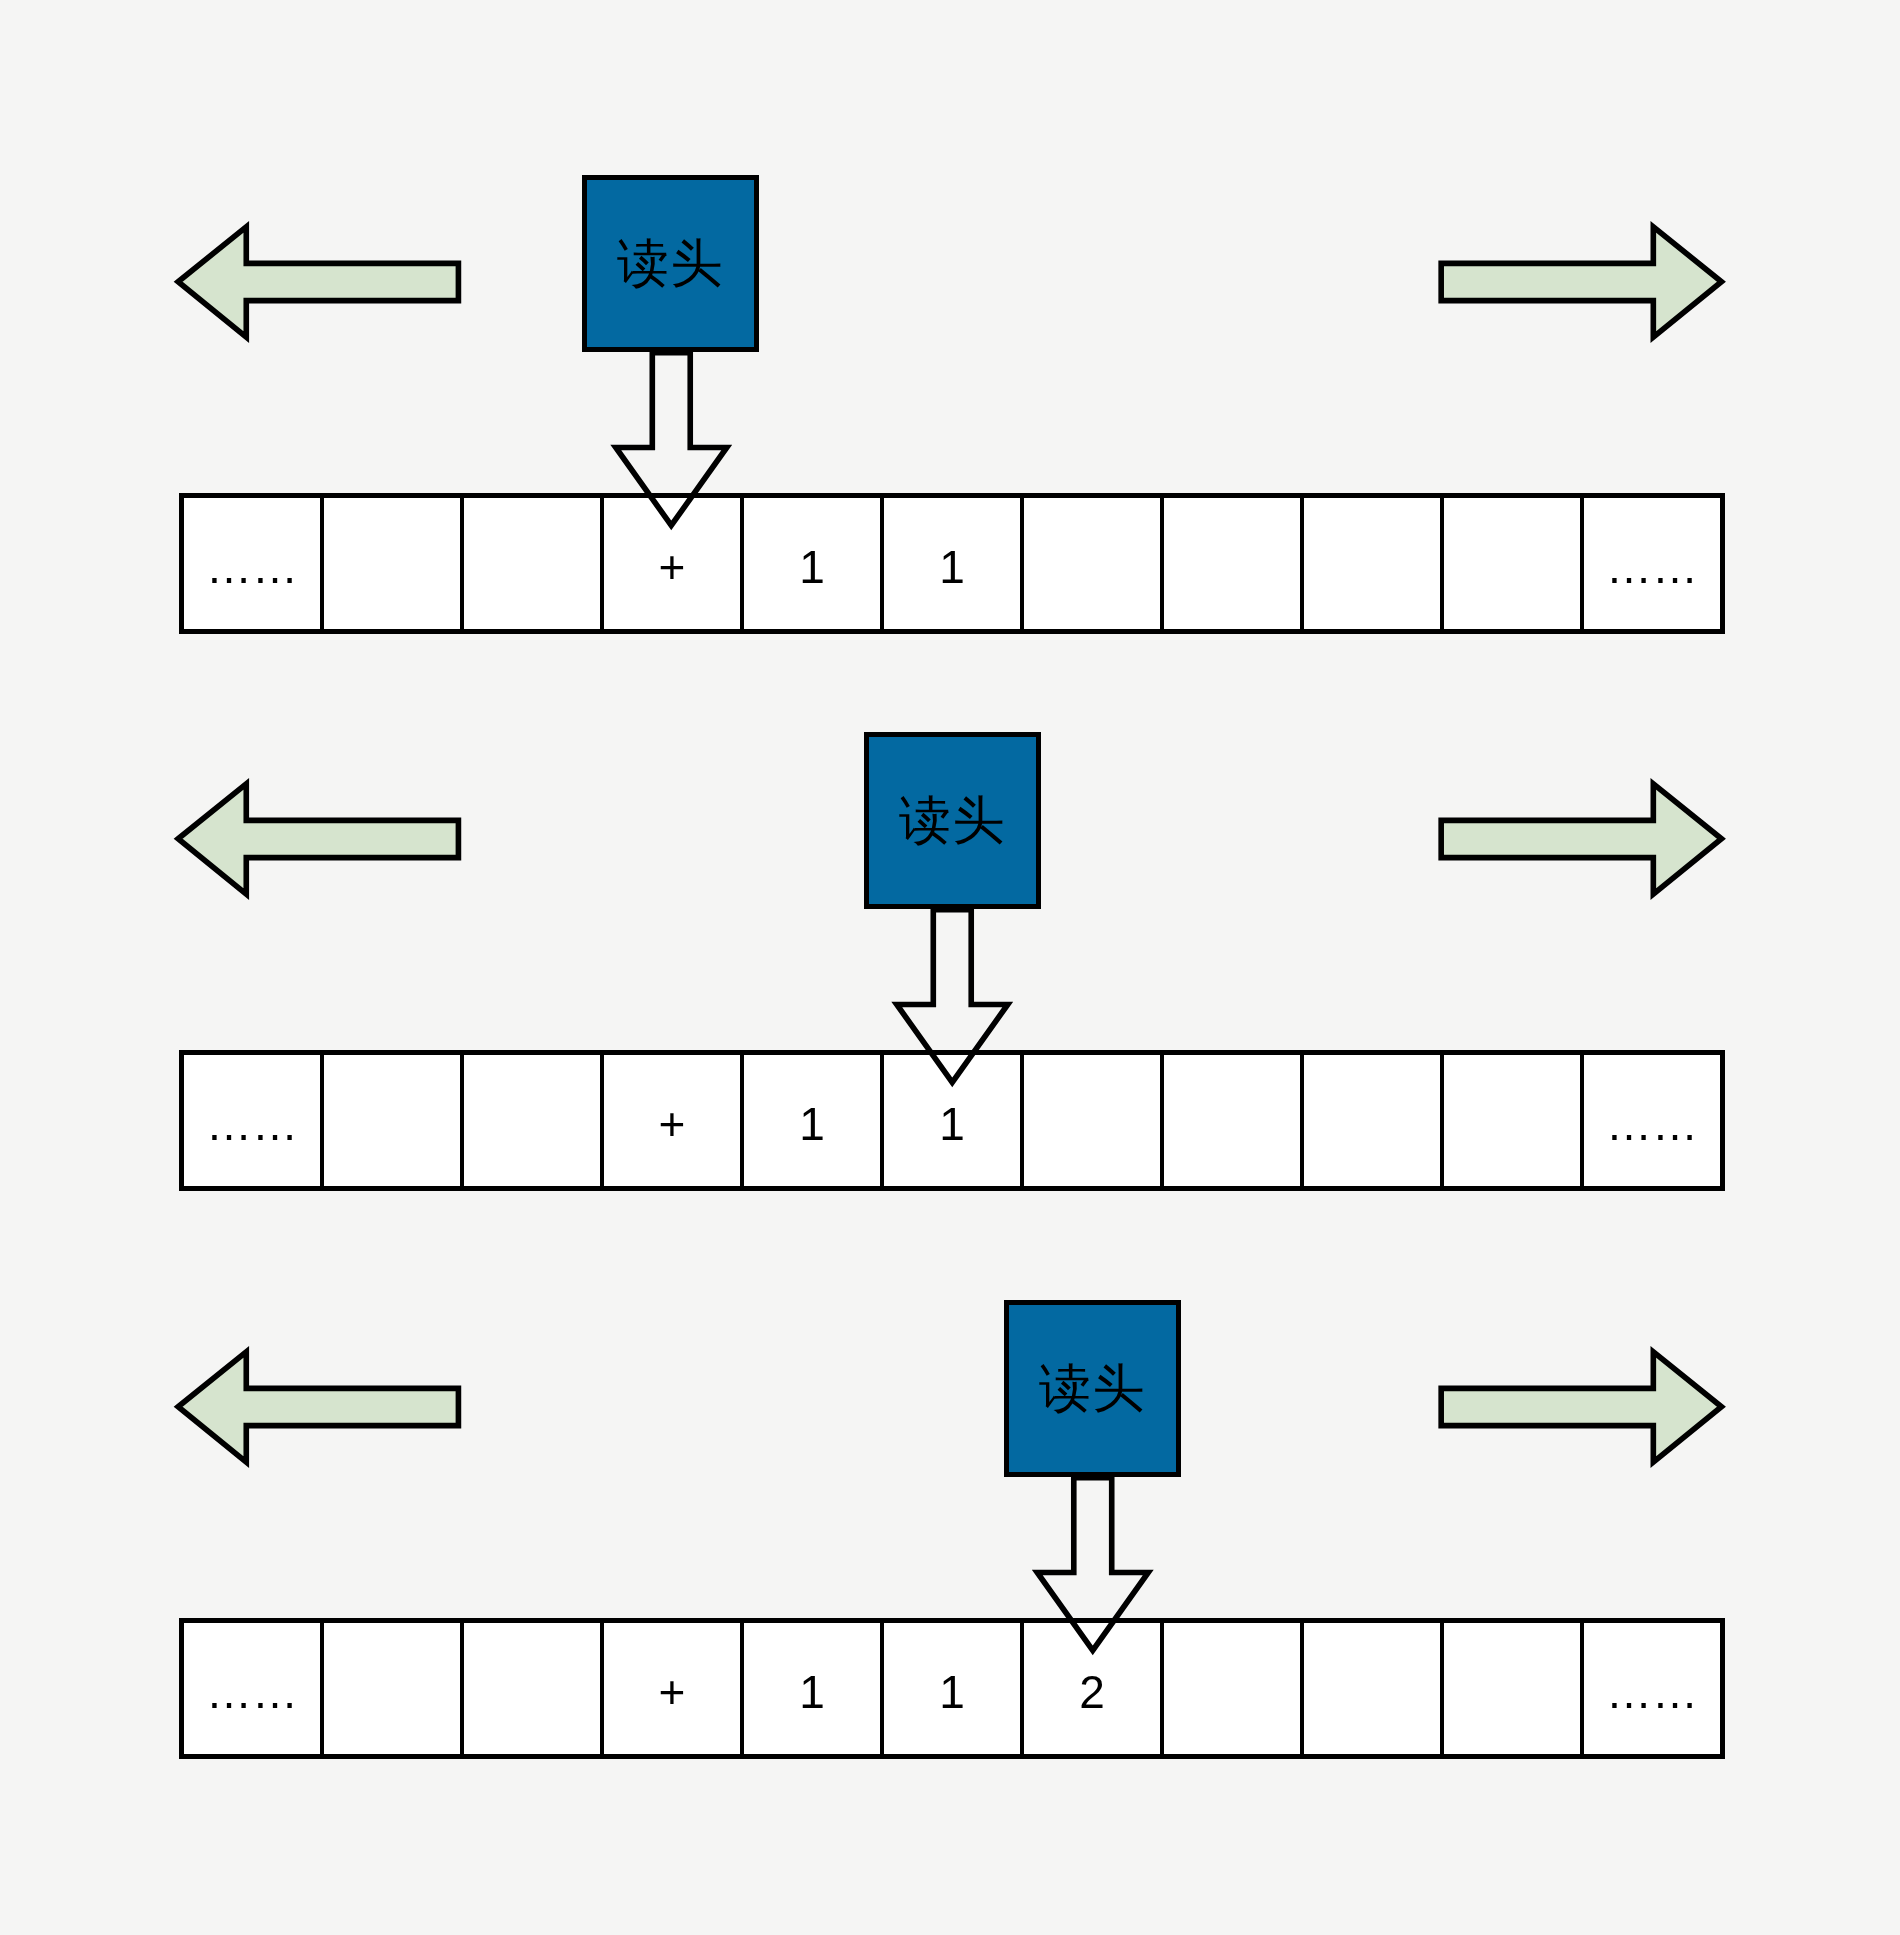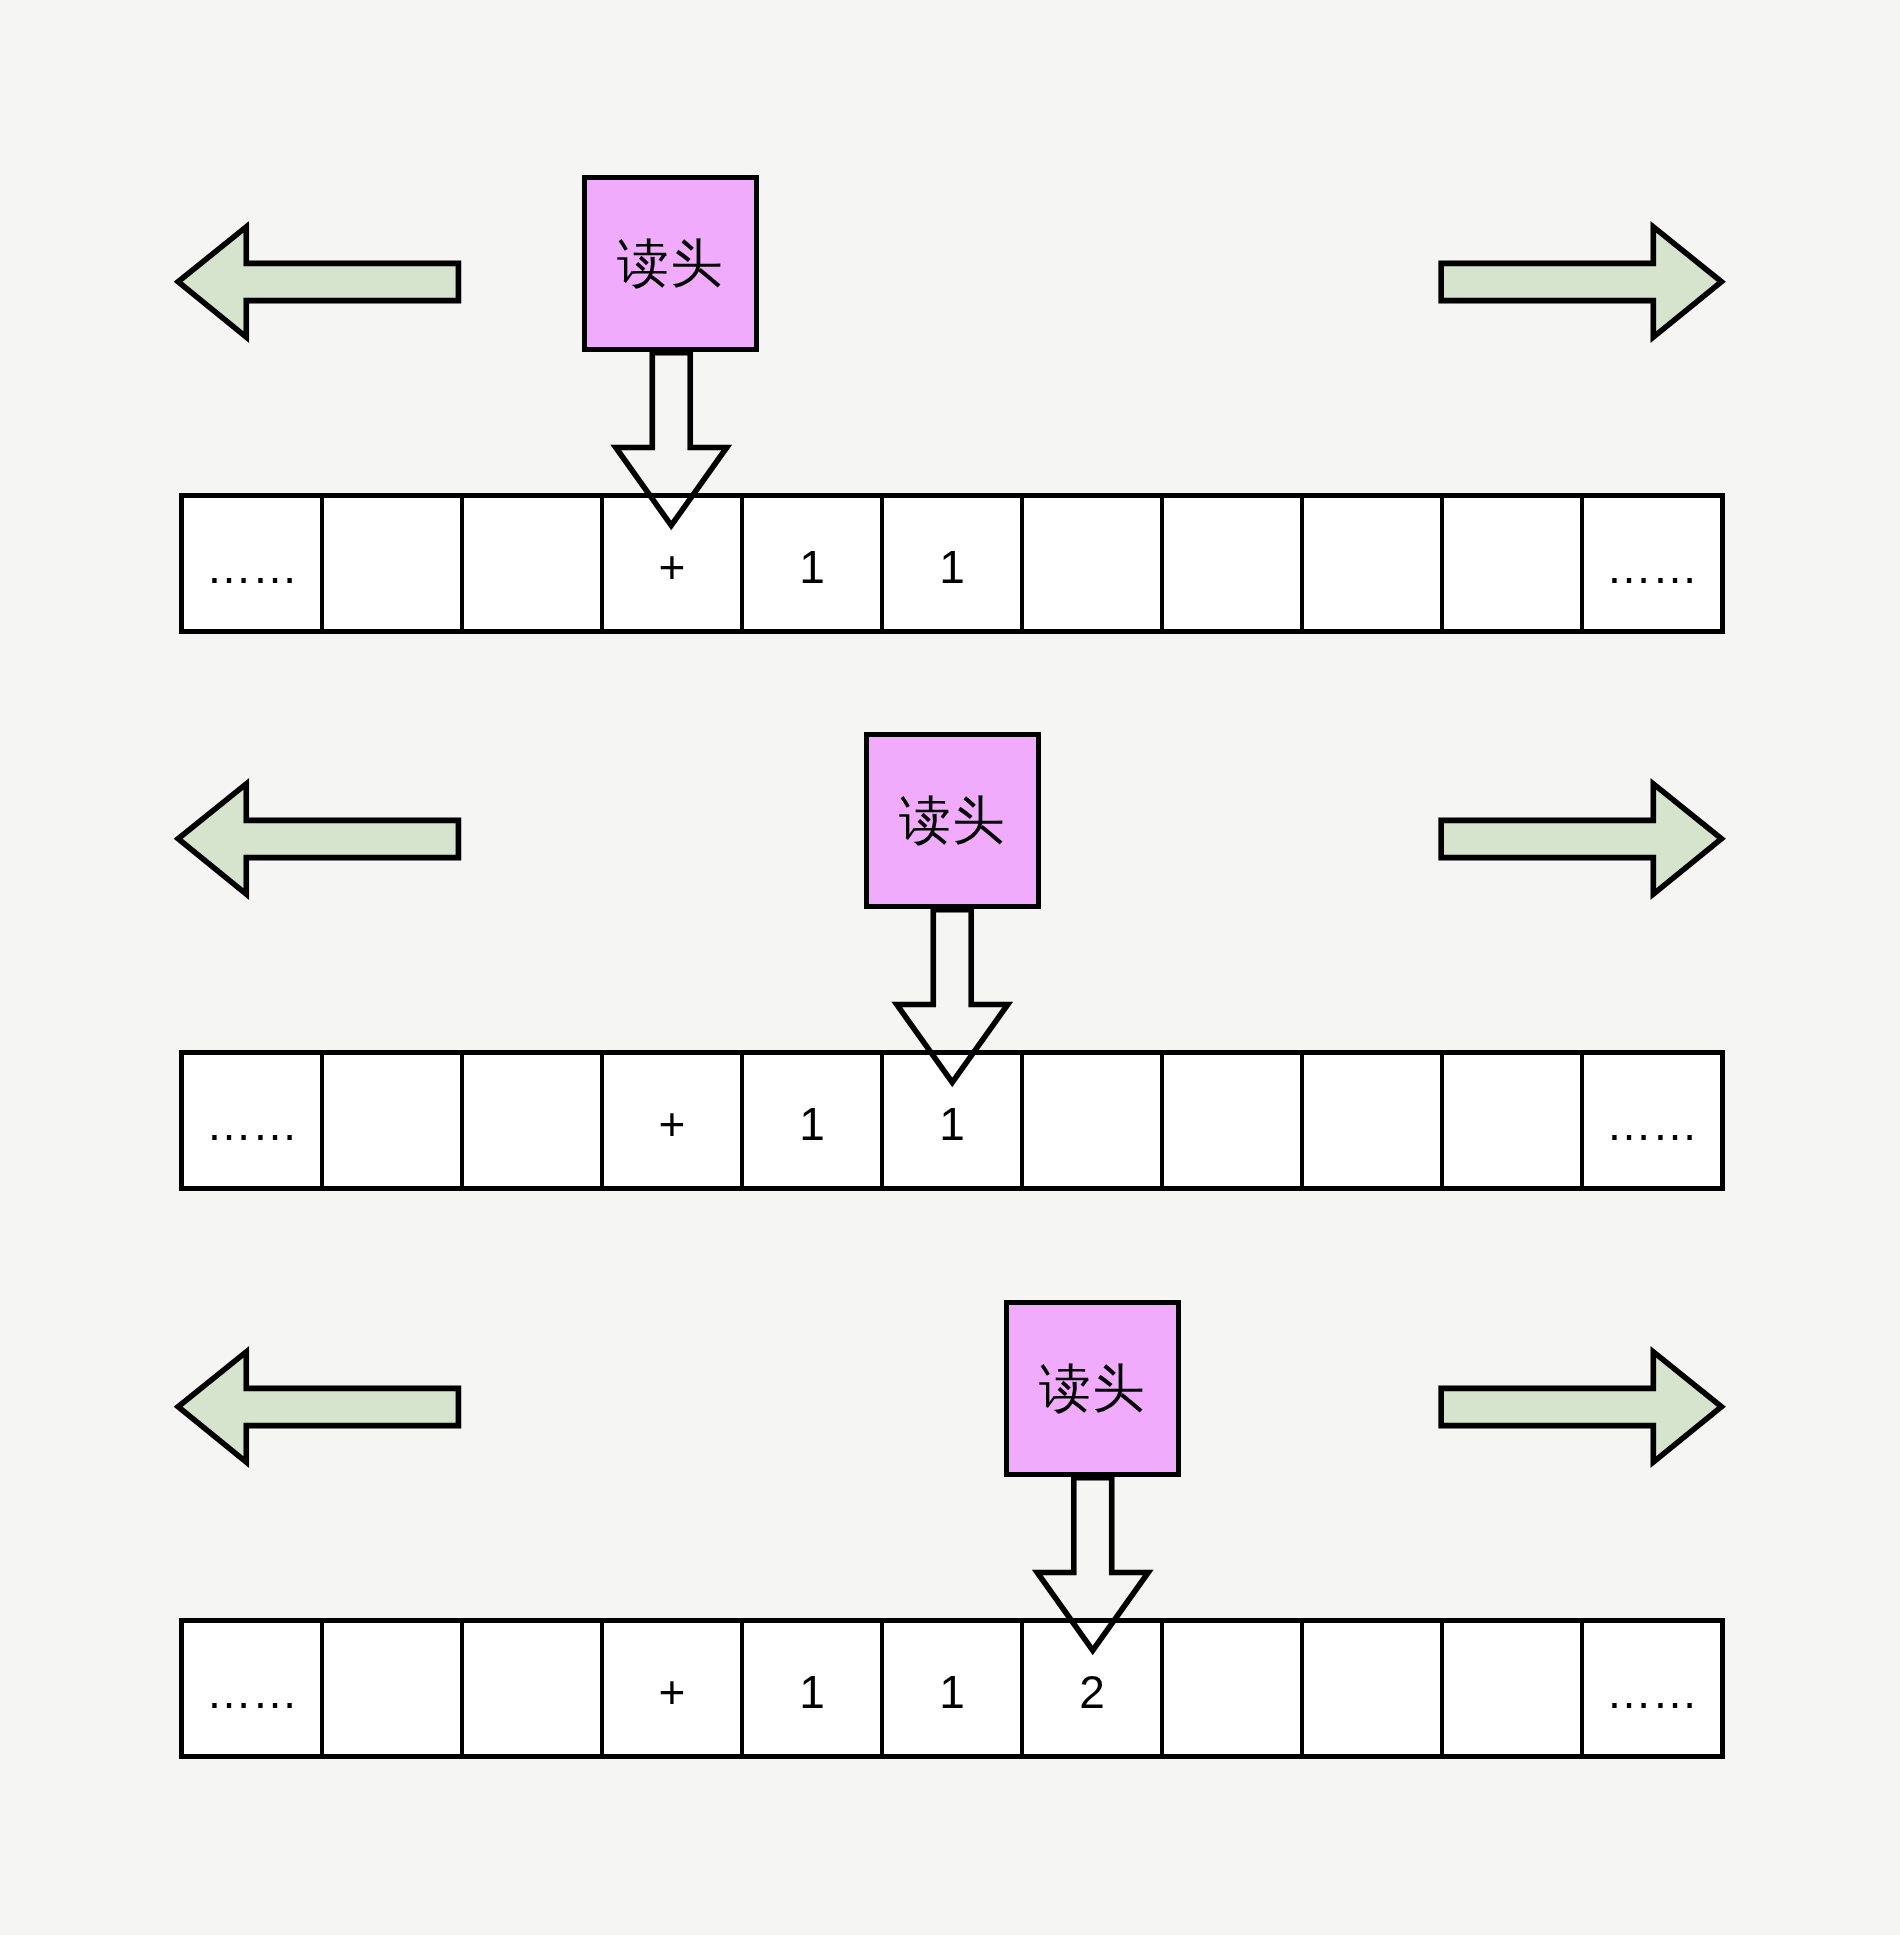--- a/index.html
+++ b/index.html
@@ -28,21 +28,21 @@
     top: 0; left: 0;
     z-index: 3;
     pointer-events: none;
   }
 
   .head {
     position: absolute;
     top: 175px;
     width: 177px; height: 177px;
     box-sizing: border-box;
-    background: #f0abfc;
+    background: #0369a1;
     border: 5.6px solid #000;
     display: flex;
     align-items: center;
     justify-content: center;
     font-size: 52px;
     letter-spacing: 1.4px;
     z-index: 2;
   }
   .stage1 .head { left: 582px; }
   .stage2 .head { left: 864px; }

